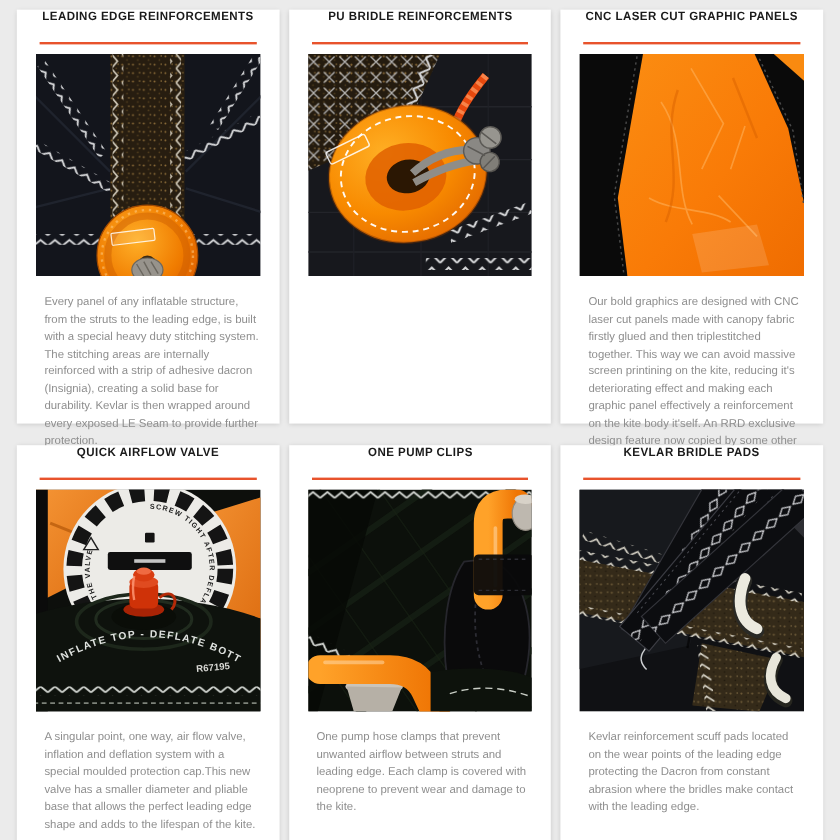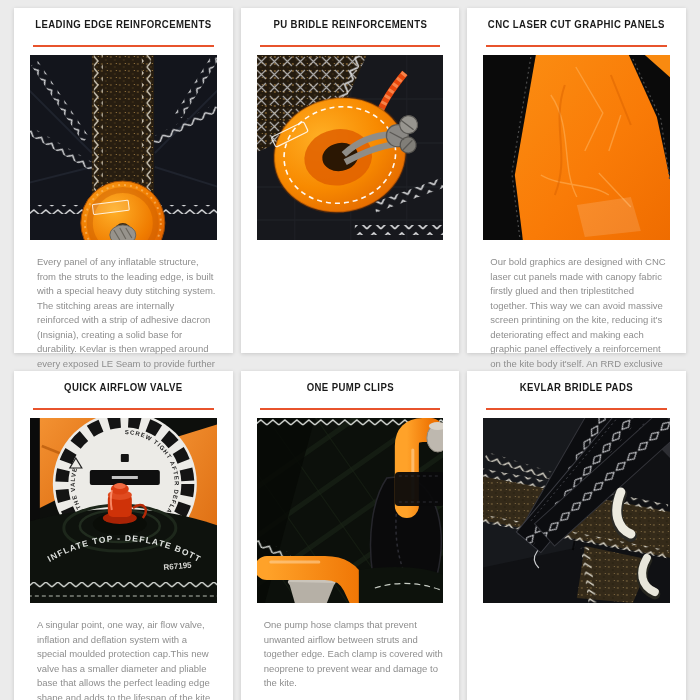--- a/index.html
+++ b/index.html
@@ -1,19 +1,19 @@
 <!DOCTYPE html>
 <html style="--accent: #e8532c;"><head>
 <meta charset="utf-8">
 <style>
   * { box-sizing: border-box; margin: 0; padding: 0; }
   html,body { width:700px; height:700px; overflow:hidden; background:#ebebeb; }
   body { font-family:"Liberation Sans", sans-serif; }
   .page { padding:8px 14px; display:grid; grid-template-columns:repeat(3,1fr); gap:18px 8px; }
-  .card { background:#fff; box-shadow:0 1px 4px rgba(0,0,0,.15); padding:11px 16px 18px; height:345px; }
+  .card { background:#fff; box-shadow:0 1px 4px rgba(0,0,0,.15); padding:1px 16px 18px; height:345px; }
   .card-title { text-align:center; font-size:10px; font-weight:bold; letter-spacing:.4px;
                 color:#1a1a1a; white-space:nowrap; transform:scaleX(.96); }
   .rule { height:2px; background:var(--accent,#e8532c); margin:15px 3px 8px; border:none; }
   .photo { width:100%; height:185px; display:block; }
   .desc { margin-top:15px; padding-left:7px; font-size:9.5px; line-height:14.5px; color:#8e8e8e; }
   svg { display:block; }
 </style>
 </head>
 <body>
 
@@ -231,21 +231,21 @@
       </g>
       <g>
         <ellipse cx="57" cy="164" rx="24" ry="7" fill="#cac4ba"></ellipse>
         <polygon points="34,164 80,165 72,185 40,185" fill="#b6b0a6"></polygon>
         <path d="M12,150 L70,150 Q92,150 100,168 L108,185" stroke="url(#e-or)" stroke-width="24" stroke-linecap="round" fill="none"></path>
         <path d="M16,144 L64,144" stroke="#ffd9a8" stroke-width="3" opacity=".55" stroke-linecap="round"></path>
       </g>
       <path d="M104,152 C142,146 176,150 191,158 L191,185 L104,185 Z" fill="#0d120c"></path>
       <path d="M120,170 Q152,160 186,172" stroke="#c9cec6" stroke-width="1.2" fill="none" stroke-dasharray="6,4"></path>
     </svg>
-    <p class="desc">One pump hose clamps that prevent unwanted airflow between struts and together edge. Each clamp is covered with neoprene to prevent wear and damage to the kite.</p>
+    <p class="desc">One pump hose clamps that prevent unwanted airflow between struts and leading edge. Each clamp is covered with neoprene to prevent wear and damage to the kite.</p>
   </div>
 
   <div class="card">
     <div class="card-title">KEVLAR BRIDLE PADS</div>
     <hr class="rule">
     <svg class="photo" viewBox="0 0 191 185" preserveAspectRatio="xMidYMid slice">
       <defs>
         <pattern id="f-zz" width="12" height="9" patternUnits="userSpaceOnUse">
           <path d="M0,7 L6,2 L12,7" fill="none" stroke="#d6d2c6" stroke-width="1.4"></path>
         </pattern>
@@ -287,15 +287,16 @@
           <rect x="10" width="10" height="170" fill="url(#f-dia)"></rect>
         </g>
       </g>
       <g>
         <path d="M140,76 C132,96 136,112 150,118" stroke="#2a2a26" stroke-width="12" fill="none" stroke-linecap="round"></path>
         <path d="M140,74 C132,94 136,110 150,116" stroke="#eceadf" stroke-width="9" fill="none" stroke-linecap="round"></path>
         <path d="M166,142 C158,156 160,170 174,176" stroke="#26261f" stroke-width="11" fill="none" stroke-linecap="round"></path>
         <path d="M166,140 C158,154 160,168 174,174" stroke="#e8e6da" stroke-width="8" fill="none" stroke-linecap="round"></path>
       </g>
     </svg>
+    <p class="desc">Kevlar reinforcement scuff pads located on the wear points of the leading edge protecting the Dacron from constant abrasion where the bridles make contact with the leading edge.</p>
   </div>
 
 </div>
 
 </body></html>

